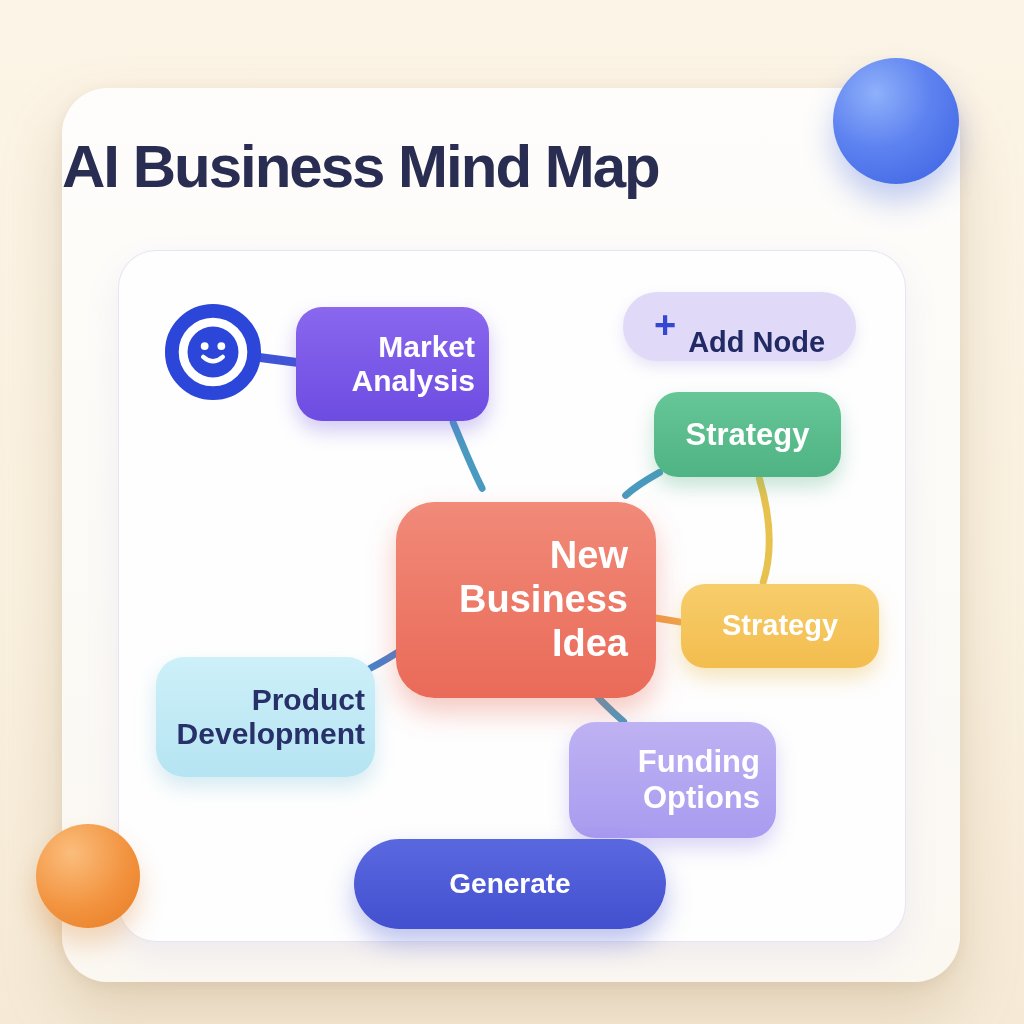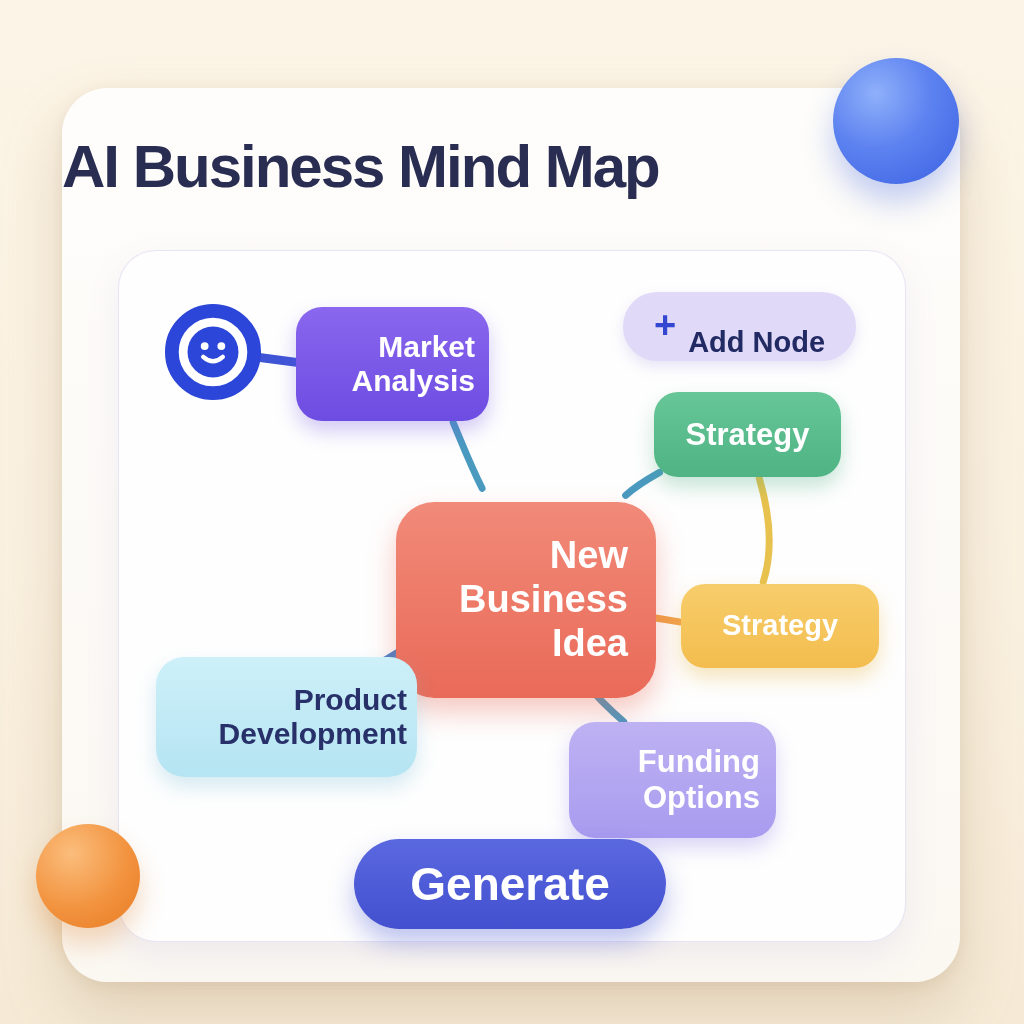--- a/index.html
+++ b/index.html
@@ -78,21 +78,21 @@
   }
 
   .node-marketing {
     left: 562px; top: 333px; width: 198px; height: 84px;
     background: linear-gradient(180deg, #f7cd6b 0%, #f3bd4e 100%);
     border-radius: 24px; color: #ffffff; font-size: 29px;
     box-shadow: 0 10px 20px rgba(230, 180, 70, 0.35);
   }
 
   .node-product {
-    left: 37px; top: 406px; width: 261px; height: 120px;
+    left: 37px; top: 406px; width: 219px; height: 120px;
     background: linear-gradient(180deg, #cdf0f9 0%, #b5e4f2 100%);
     border-radius: 28px; color: #273069; font-size: 30px; padding: 8px 10px;
     box-shadow: 0 10px 20px rgba(120, 190, 215, 0.30);
   }
 
   .node-funding {
     left: 450px; top: 471px; width: 207px; height: 116px;
     background: linear-gradient(180deg, #beb2f3 0%, #a99bef 100%);
     border-radius: 26px; color: #ffffff; font-size: 31px; padding: 8px 16px;
     box-shadow: 0 10px 20px rgba(140, 120, 230, 0.30);
@@ -107,21 +107,21 @@
     left: 504px; top: 41px; width: 233px; height: 69px;
     background: #e0daf8; border-radius: 34px; gap: 12px;
     box-shadow: 0 6px 14px rgba(130, 110, 210, 0.18);
   }
   .add-node .plus { color: #3347d1; font-size: 38px; font-weight: 700; line-height: 1; margin-top: -3px; }
   .add-node .lbl { color: #222a64; font-size: 29px; font-weight: 700; margin-top: 32px; }
 
   .generate {
     left: 235px; top: 588px; width: 312px; height: 90px;
     background: linear-gradient(180deg, #5a68e0 0%, #4350cf 100%);
-    border-radius: 45px; color: #ffffff; font-size: 46px; font-weight: 700;
+    border-radius: 45px; color: #ffffff; font-size: 28px; font-weight: 700;
     box-shadow: 0 14px 26px rgba(70, 85, 210, 0.35);
   }
 
   .avatar { left: 45px; top: 52px; width: 98px; height: 98px; }
   .avatar svg { width: 100%; height: 100%; }
 </style>
 </head>
 <body>
 
 <div class="stage">

